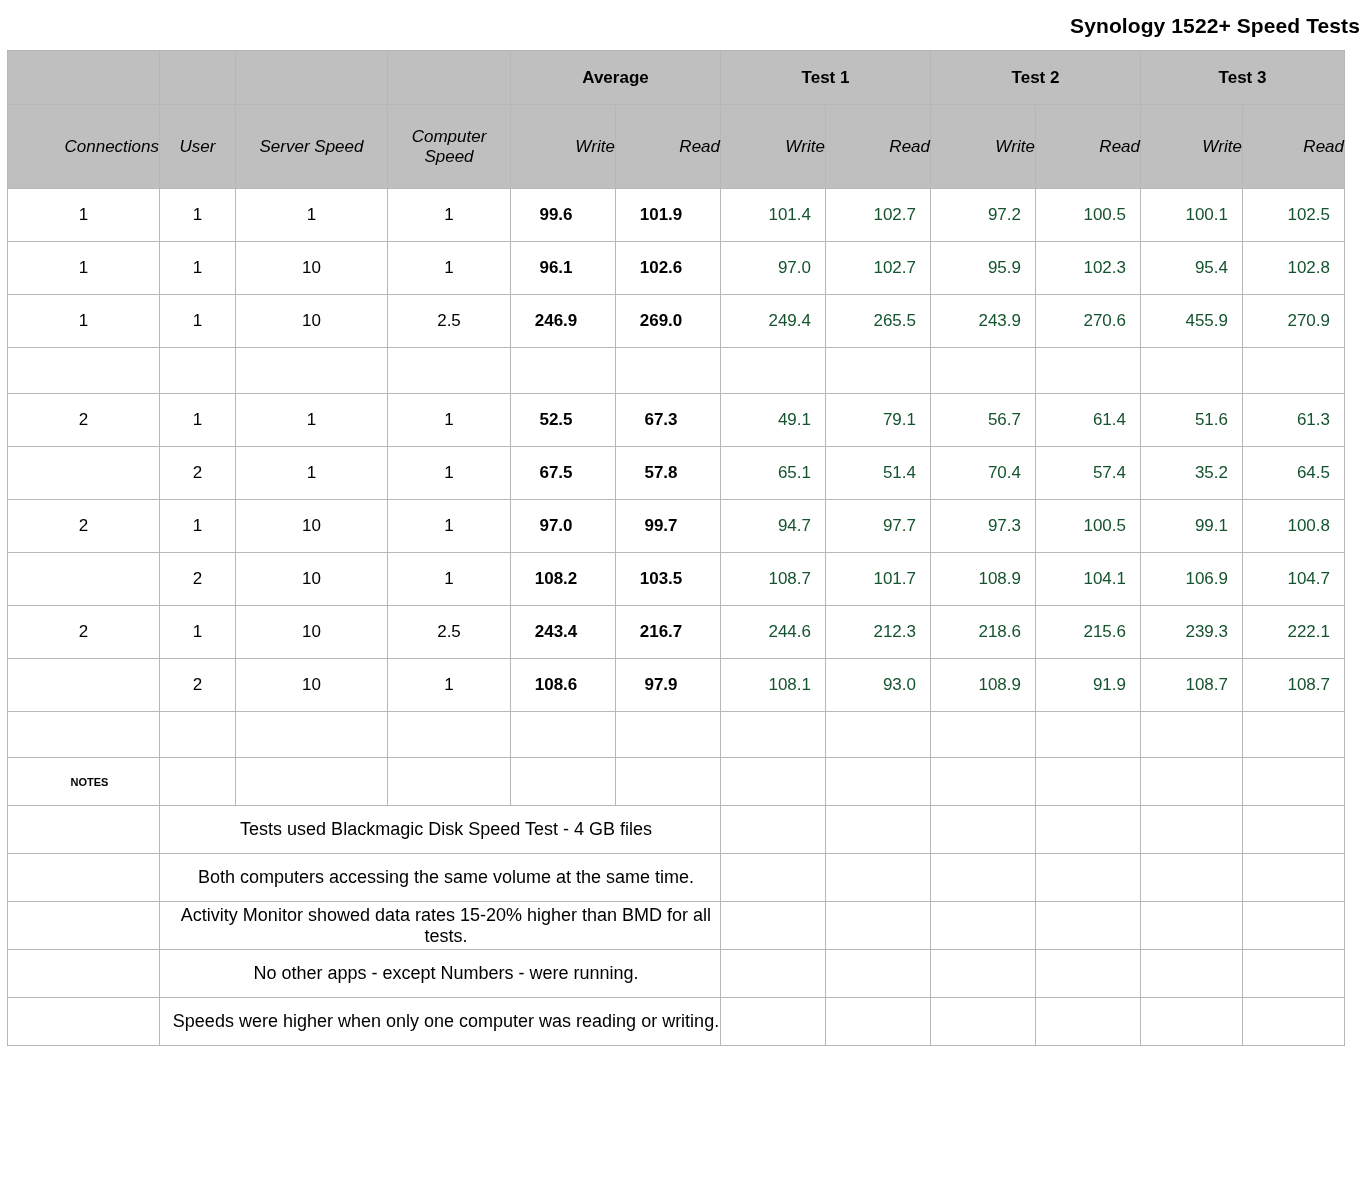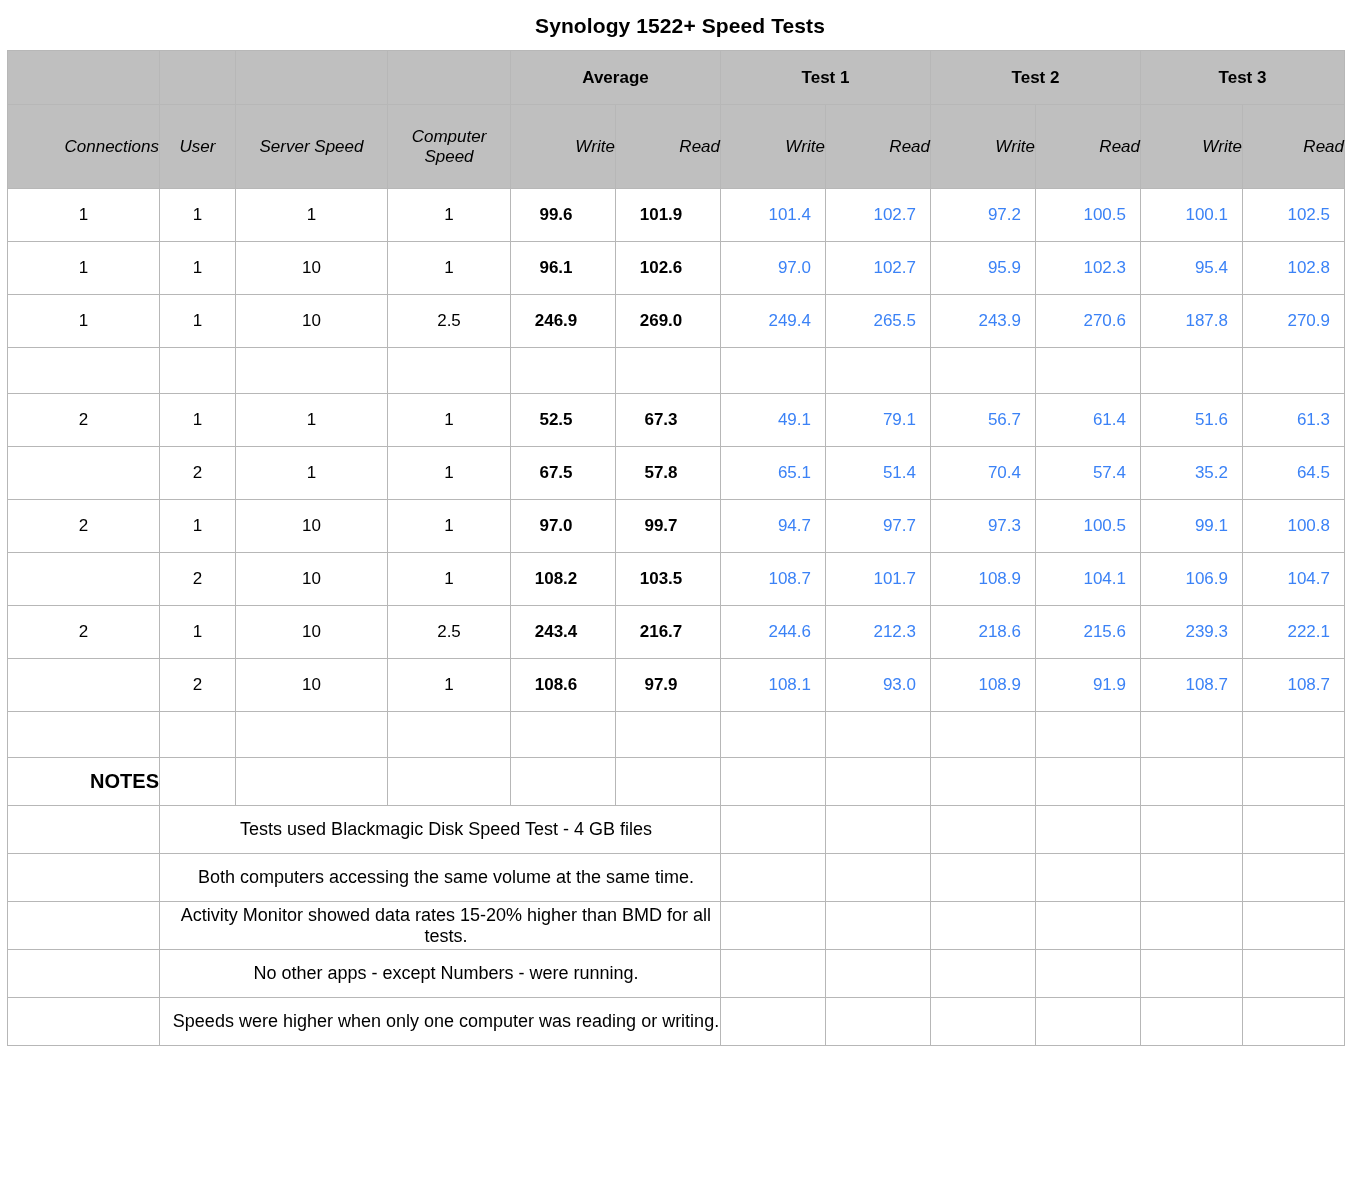--- a/index.html
+++ b/index.html
@@ -8,21 +8,21 @@
     background: #ffffff;
   }
   body {
     width: 1360px;
     height: 1180px;
     font-family: "Liberation Sans", sans-serif;
     color: #000000;
     overflow: hidden;
   }
   #title {
-    text-align: center;
+    text-align: right;
     font-size: 21px;
     font-weight: bold;
     padding-top: 14px;
     padding-bottom: 12px;
     letter-spacing: 0.1px;
   }
   table {
     border-collapse: collapse;
     width: 1074px;
     margin: 0 7px;
@@ -70,29 +70,29 @@
     font-size: 17px;
   }
   td.avg {
     font-weight: bold;
     text-align: center;
     padding-right: 14px;
   }
   td.val {
     text-align: right;
     padding-right: 14px;
-    color: #3b82f6;
+    color: #14532d;
   }
   tr.data td { height: 53px; }
   tr.spacer td { height: 46px; background: #ffffff; }
   td.notes-label {
-    text-align: right;
+    text-align: center;
     padding-left: 12px;
     font-weight: bold;
-    font-size: 20px;
+    font-size: 11px;
   }
   td.note-text {
     text-align: center;
     padding-left: 12px;
     font-size: 18px;
     font-weight: normal;
   }
   tr.note-row td { height: 48px; }
 </style>
 </head>
@@ -173,21 +173,21 @@
       <td class="lbl">1</td>
       <td class="lbl">1</td>
       <td class="lbl">10</td>
       <td class="lbl">2.5</td>
       <td class="avg">246.9</td>
       <td class="avg">269.0</td>
       <td class="val">249.4</td>
       <td class="val">265.5</td>
       <td class="val">243.9</td>
       <td class="val">270.6</td>
-      <td class="val">187.8</td>
+      <td class="val">455.9</td>
       <td class="val">270.9</td>
     </tr>
     <tr class="spacer">
       <td></td>
       <td></td>
       <td></td>
       <td></td>
       <td></td>
       <td></td>
       <td></td>

